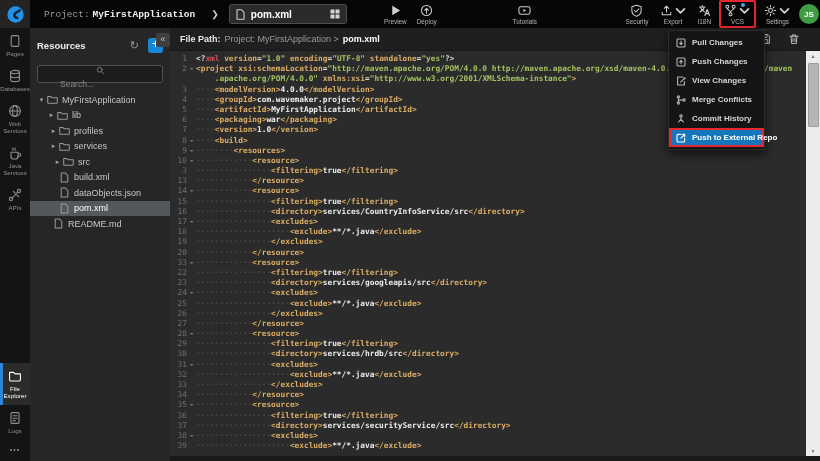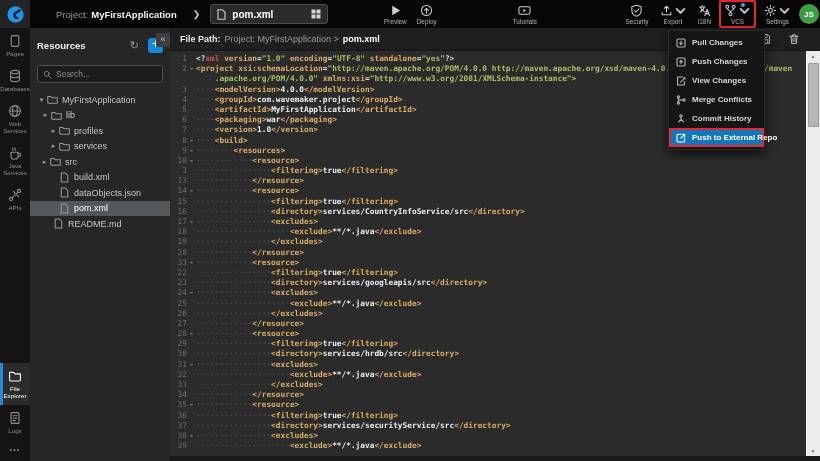--- a/index.html
+++ b/index.html
@@ -5,21 +5,21 @@
   * { margin:0; padding:0; box-sizing:border-box; }
   html,body { width:820px; height:461px; overflow:hidden; }
   body { position:relative; background:#1a1a1a; font-family:"Liberation Sans",sans-serif; -webkit-font-smoothing:antialiased; }
   .icn { display:inline-flex; align-items:center; justify-content:center; }
   .icn svg { width:100%; height:100%; fill:none; stroke:currentColor; stroke-width:1.1; stroke-linecap:round; stroke-linejoin:round; }
 
   
   .tb { position:absolute; left:0; top:0; width:820px; height:28px; background:#060606; display:flex; align-items:center; z-index:6; }
   .logo { width:30px; height:28px; background:#232323; display:flex; align-items:center; justify-content:center; }
   .logo svg { width:19px; height:19px; }
-  .proj { margin-left:26px; font-size:9.5px; white-space:nowrap; }
+  .proj { margin-left:14px; font-size:9.5px; white-space:nowrap;font-family:Liberation Mono, monospace; }
   .pl { color:#9a9a9a; }
   .pn { color:#f2f2f2; font-weight:bold; margin-left:3px; }
   .sep { color:#c9c9c9; font-size:9px; margin-left:16px; }
   .tab { margin-left:10px; width:118px; height:20px; background:#2b2b2b; border:1px solid #4e4e4e; border-radius:3px; display:flex; align-items:center; padding:0 6px; gap:6px; }
   .tfi { width:9px; height:11px; color:#cfcfcf; }
   .tn { color:#fff; font-weight:bold; font-size:10px; flex:1; }
   .tgi { width:10px; height:10px; color:#d6d6d6; }
   #tb-left { position:absolute; left:381px; top:0; height:28px; display:flex; align-items:stretch; gap:4px; }
   .tba { display:flex; flex-direction:column; align-items:center; justify-content:center; padding:2px 3px 1px; color:#c2c2c2; cursor:pointer; }
   .tba .icn { width:13px; height:13px; color:#cfcfcf; }
@@ -39,21 +39,21 @@
   .sbi.on { background:#2b2b2b; box-shadow:inset 3px 0 0 #2e86d3; color:#fff; }
   .spacer { flex:1; }
   .more { text-align:center; color:#8a8a8a; font-size:7px; padding:6px 0 8px; letter-spacing:1px; }
 
   
   .rp { position:absolute; left:30px; top:28px; width:140px; height:433px; background:#262626; z-index:3; }
   .rph { height:26px; display:flex; align-items:center; padding:17px 7px; }
   .rpt { flex:1; color:#ececec; font-size:9.5px; font-weight:bold; }
   .refresh { color:#9e9e9e; font-size:11px; line-height:11px; cursor:pointer; }
   .plus { width:15px; height:15px; margin-left:9px; background:#1688d6; border-radius:3px; color:#fff; font-size:12px; line-height:13px; text-align:center; cursor:pointer; }
-  .srch { margin:3px 7px 0; height:18px; background:#1c1c1c; border:1px solid #505050; border-radius:3px; display:flex; align-items:center; padding:0 5px; gap:4px; }
+  .srch { margin:3px 7px 0; height:18px; background:#1c1c1c; border:1px solid #505050; border-radius:3px; display:flex; align-items:center; padding:0 5px; gap:4px;flex-direction:column; }
   .srch .icn { width:9px; height:9px; color:#8a8a8a; }
   .srch input { flex:1; background:transparent; border:none; outline:none; color:#bbb; font-size:8.5px; font-family:"Liberation Sans",sans-serif; width:80px; }
   .srch input::placeholder { color:#8a8a8a; }
   .tree { margin-top:9px; }
   .trow { height:15.5px; display:flex; align-items:center; font-size:9px; color:#c6c6c6; cursor:pointer; white-space:nowrap; }
   .trow.sel { background:#55585b; color:#fff; }
   .caret { width:11px; text-align:center; color:#9e9e9e; font-size:7px; flex-shrink:0; }
   .ticn { width:11px; height:11px; color:#9a9a9a; margin-right:4px; flex-shrink:0; }
   .collapse { position:absolute; left:156px; top:33px; width:14px; height:14px; background:#3f3f3f; color:#c9c9c9; font-size:9px; line-height:13px; text-align:center; border-radius:2px; z-index:4; cursor:pointer; }
 
@@ -310,21 +310,21 @@
   <div class="tree" id="tree">
       <div class="trow" style="padding-left:6px">
         <span class="caret">▾</span>
         <span class="icn ticn">
           <svg viewBox="0 0 12 10">
             <path d="M.8 1.8h3.4l1.1 1.2h5.9v5.4a.8.8 0 0 1-.8.8H1.6a.8.8 0 0 1-.8-.8z"></path>
           </svg>
         </span>
         <span>MyFirstApplication</span>
       </div>
-      <div class="trow" style="padding-left:10px">
+      <div class="trow" style="padding-left:16px">
         <span class="caret">▸</span>
         <span class="icn ticn">
           <svg viewBox="0 0 12 10">
             <path d="M.8 1.8h3.4l1.1 1.2h5.9v5.4a.8.8 0 0 1-.8.8H1.6a.8.8 0 0 1-.8-.8z"></path>
           </svg>
         </span>
         <span>lib</span>
       </div>
       <div class="trow" style="padding-left:18px">
         <span class="caret">▸</span>
@@ -337,21 +337,21 @@
       </div>
       <div class="trow" style="padding-left:18px">
         <span class="caret">▸</span>
         <span class="icn ticn">
           <svg viewBox="0 0 12 10">
             <path d="M.8 1.8h3.4l1.1 1.2h5.9v5.4a.8.8 0 0 1-.8.8H1.6a.8.8 0 0 1-.8-.8z"></path>
           </svg>
         </span>
         <span>services</span>
       </div>
-      <div class="trow" style="padding-left:9px">
+      <div class="trow" style="padding-left:22px">
         <span class="caret">▸</span>
         <span class="icn ticn">
           <svg viewBox="0 0 12 10">
             <path d="M.8 1.8h3.4l1.1 1.2h5.9v5.4a.8.8 0 0 1-.8.8H1.6a.8.8 0 0 1-.8-.8z"></path>
           </svg>
         </span>
         <span>src</span>
       </div>
       <div class="trow" style="padding-left:18px">
         <span class="caret"></span>

